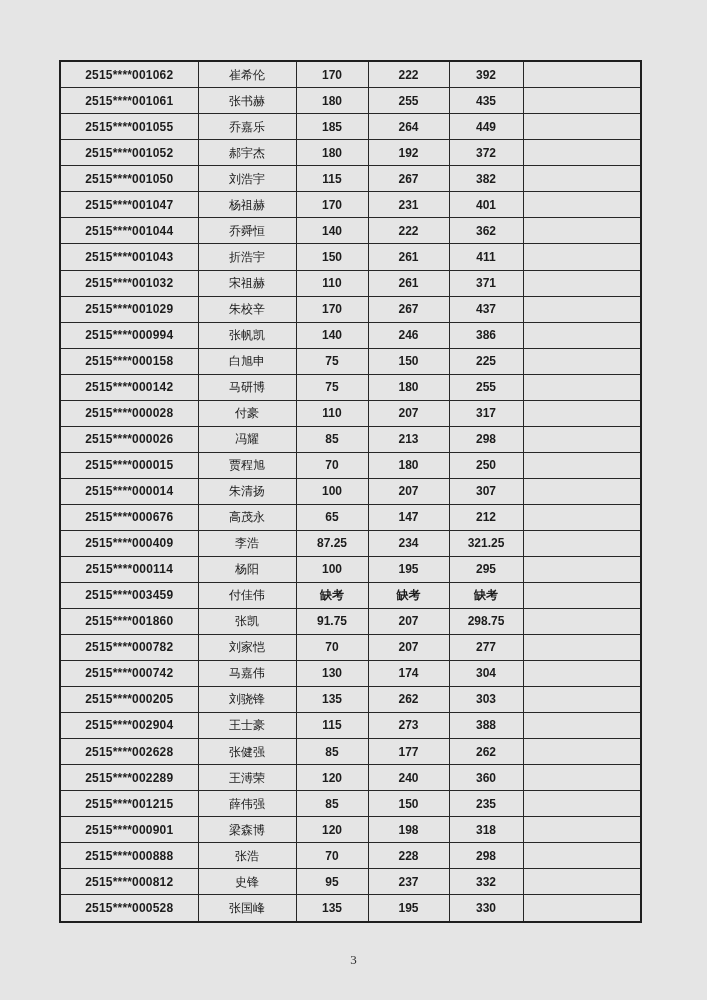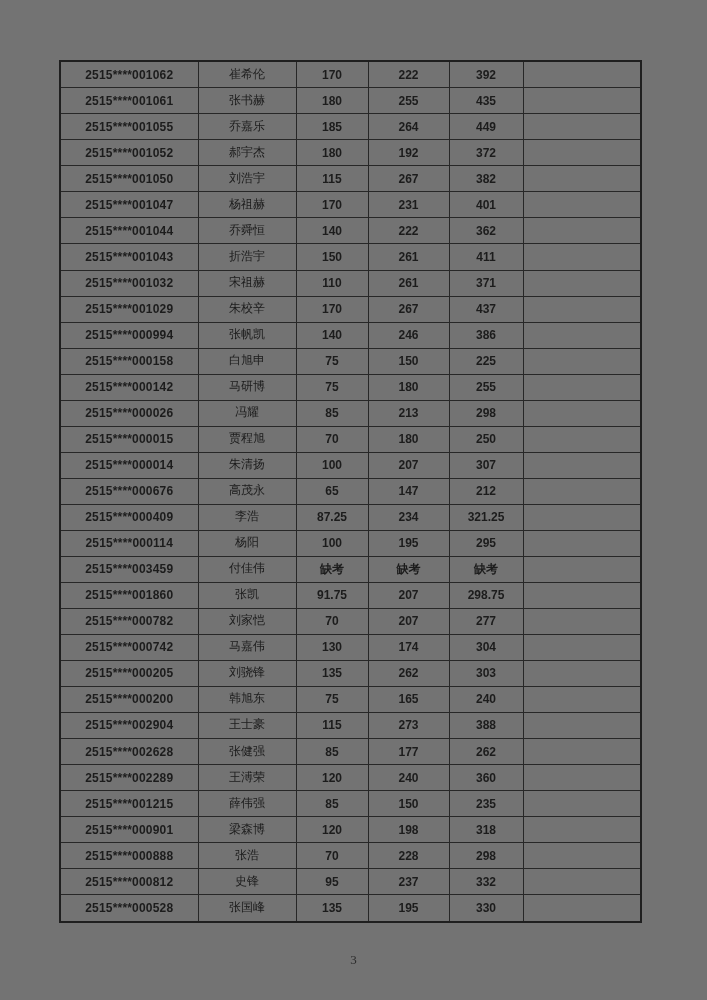--- a/index.html
+++ b/index.html
@@ -11,21 +11,21 @@
     height: 1000px;
     background: #fdfdfd;
     position: relative;
     font-family: "Liberation Sans", sans-serif;
     color: #1c1c1c;
     overflow: hidden;
   }
   .sheet {
     position: absolute;
     inset: 0;
-    background: #737373;
+    background: #e5e5e5;
   }
   table.score-table {
     position: absolute;
     left: 59px;
     top: 60px;
     width: 581px;
     height: 863px;
     border-collapse: collapse;
     table-layout: fixed;
   }
@@ -41,21 +41,21 @@
   }
   table.score-table {
     border: 2px solid #1f1f1f;
   }
   td.cell-id {
     font-family: "Liberation Sans", sans-serif;
     font-weight: 600;
     letter-spacing: 0.2px;
   }
   td.cell-name {
-    font-family: Liberation Mono, monospace;
+    font-family: Liberation Serif, serif;
     font-size: 12px;
   }
   td.cell-num {
     font-family: "Liberation Sans", sans-serif;
     font-weight: 600;
   }
   td.cell-remark {
     font-family: "Liberation Sans", sans-serif;
   }
   .page-number {
@@ -182,20 +182,28 @@
         </tr>
         <tr>
           <td class="cell-id">2515****000142</td>
           <td class="cell-name">马研博</td>
           <td class="cell-num">75</td>
           <td class="cell-num">180</td>
           <td class="cell-num">255</td>
           <td class="cell-remark"></td>
         </tr>
         <tr>
+          <td class="cell-id">2515****000028</td>
+          <td class="cell-name">付豪</td>
+          <td class="cell-num">110</td>
+          <td class="cell-num">207</td>
+          <td class="cell-num">317</td>
+          <td class="cell-remark"></td>
+        </tr>
+        <tr>
           <td class="cell-id">2515****000026</td>
           <td class="cell-name">冯耀</td>
           <td class="cell-num">85</td>
           <td class="cell-num">213</td>
           <td class="cell-num">298</td>
           <td class="cell-remark"></td>
         </tr>
         <tr>
           <td class="cell-id">2515****000015</td>
           <td class="cell-name">贾程旭</td>
@@ -270,28 +278,20 @@
         </tr>
         <tr>
           <td class="cell-id">2515****000205</td>
           <td class="cell-name">刘骁锋</td>
           <td class="cell-num">135</td>
           <td class="cell-num">262</td>
           <td class="cell-num">303</td>
           <td class="cell-remark"></td>
         </tr>
         <tr>
-          <td class="cell-id">2515****000200</td>
-          <td class="cell-name">韩旭东</td>
-          <td class="cell-num">75</td>
-          <td class="cell-num">165</td>
-          <td class="cell-num">240</td>
-          <td class="cell-remark"></td>
-        </tr>
-        <tr>
           <td class="cell-id">2515****002904</td>
           <td class="cell-name">王士豪</td>
           <td class="cell-num">115</td>
           <td class="cell-num">273</td>
           <td class="cell-num">388</td>
           <td class="cell-remark"></td>
         </tr>
         <tr>
           <td class="cell-id">2515****002628</td>
           <td class="cell-name">张健强</td>

